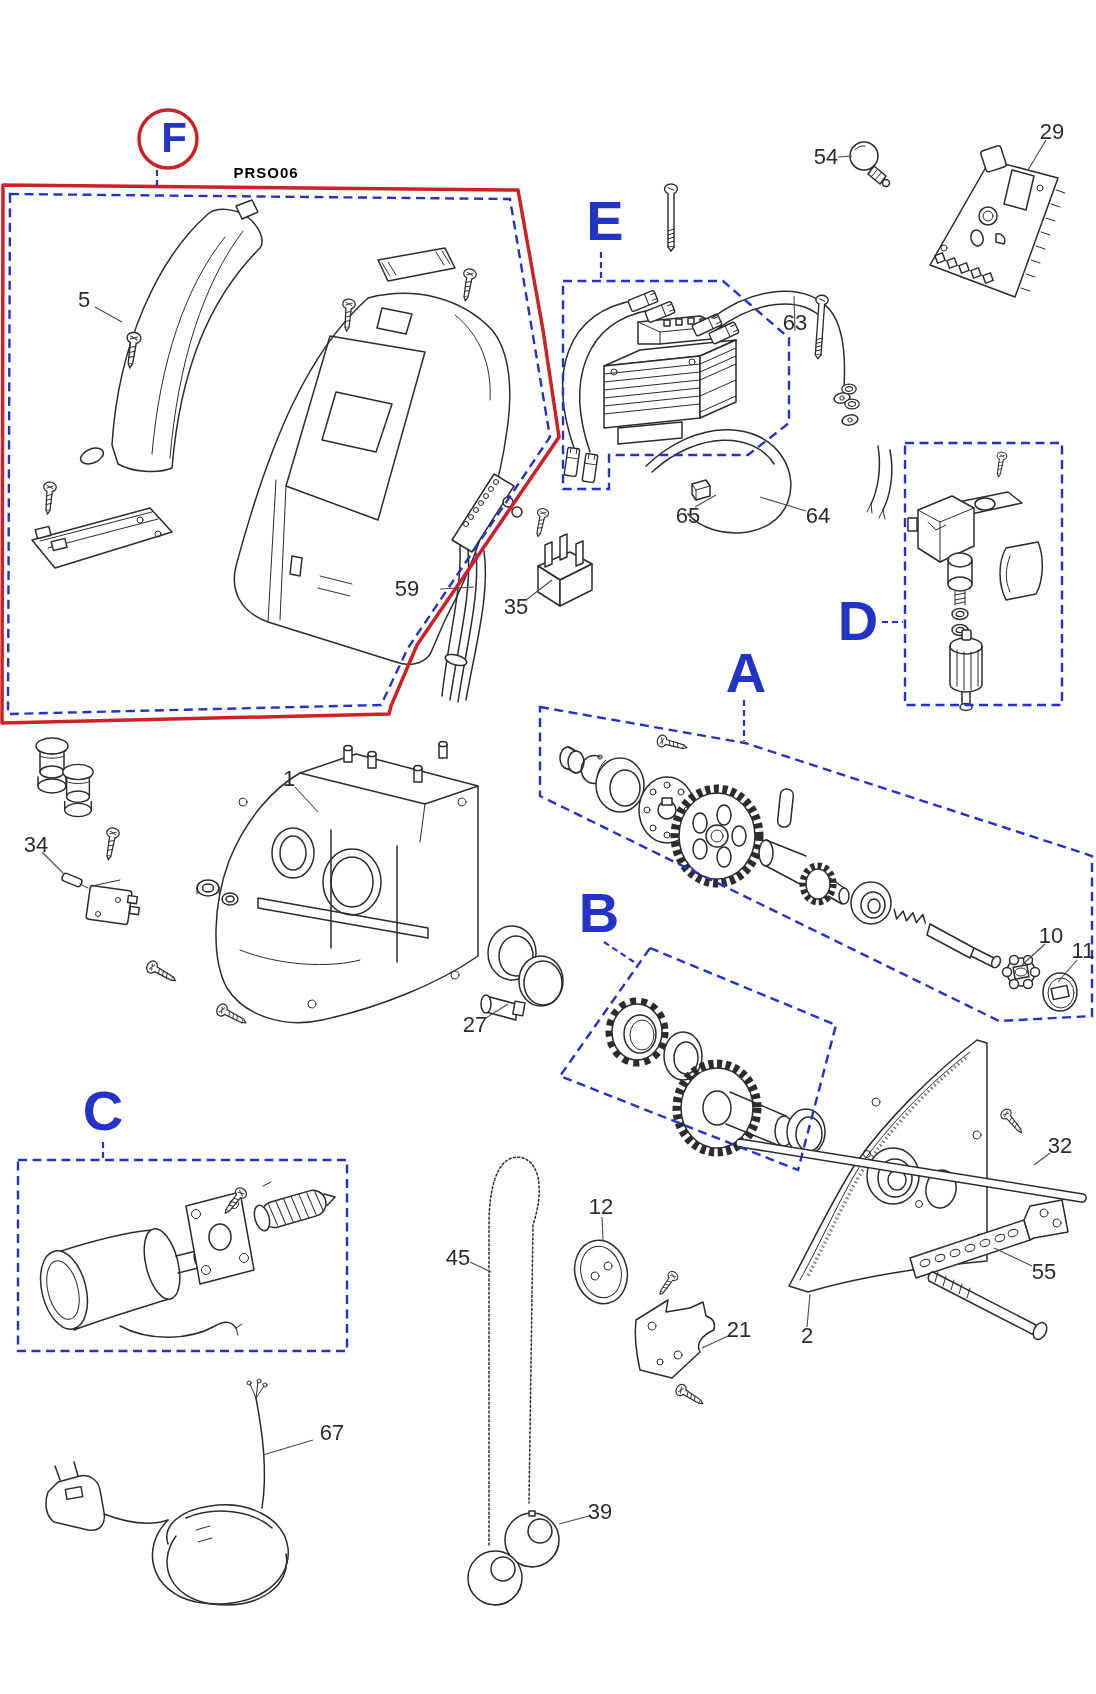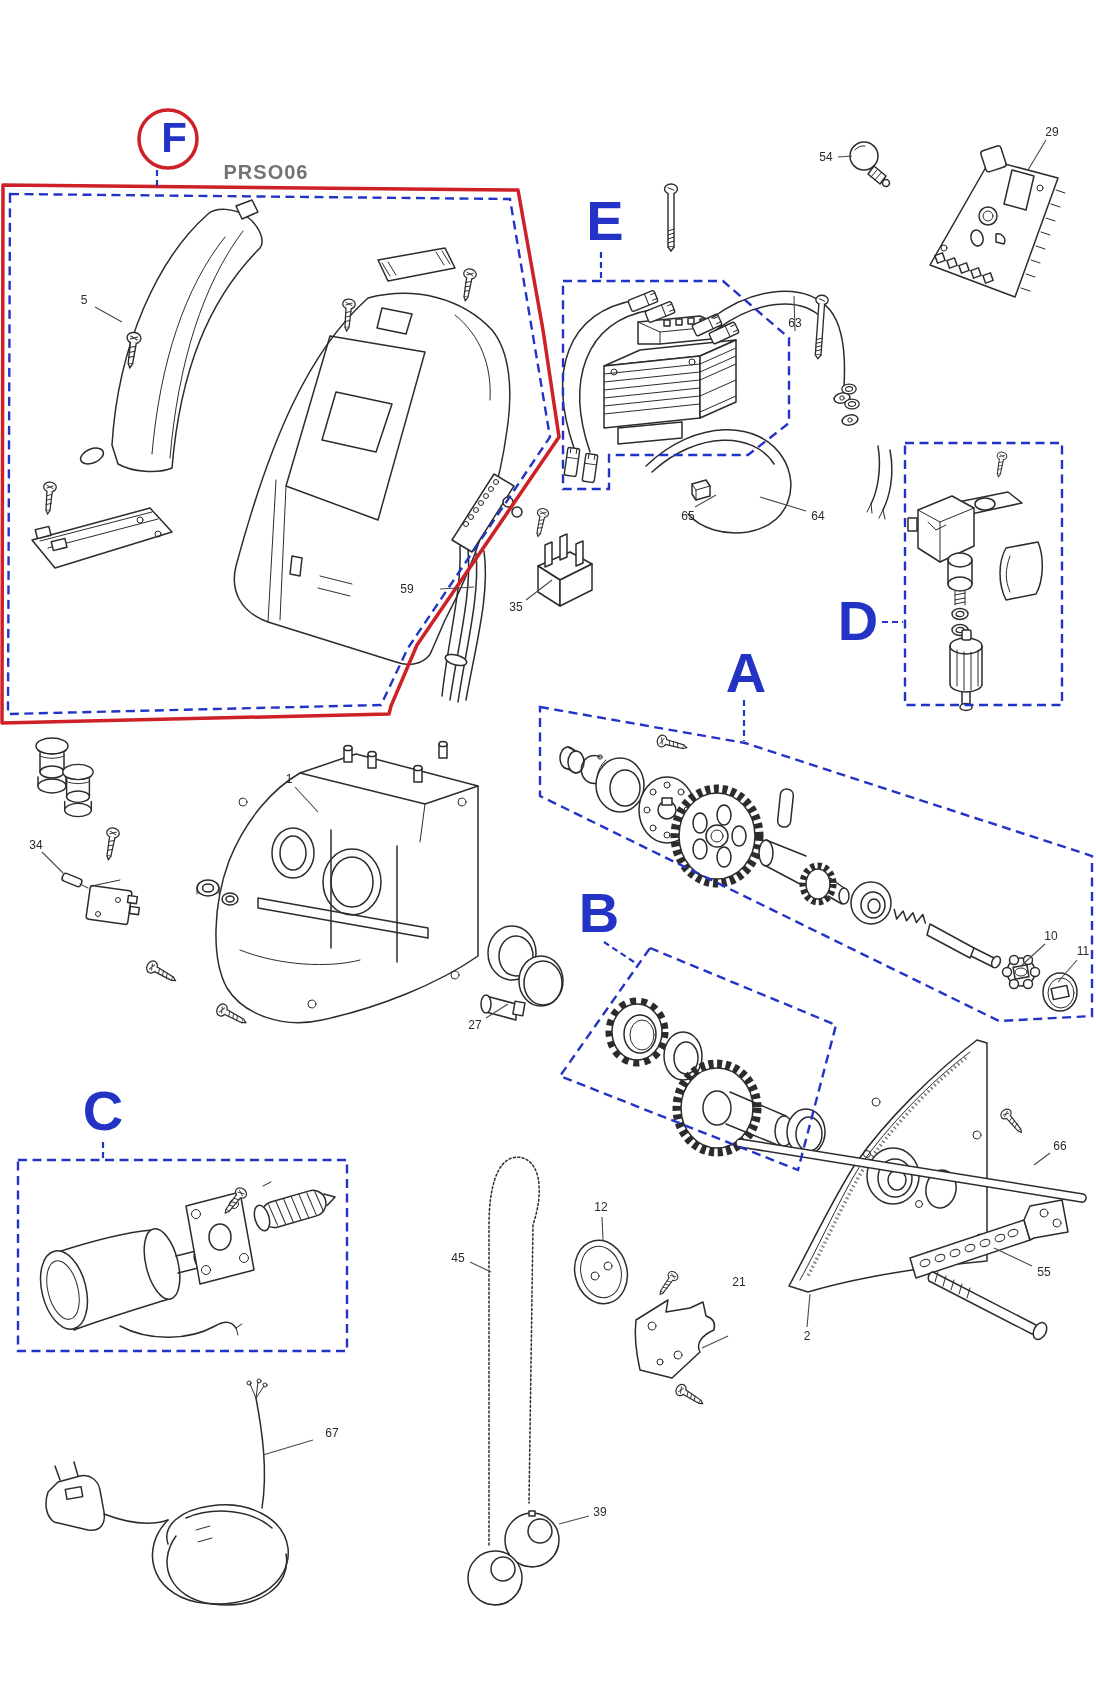--- a/index.html
+++ b/index.html
@@ -8,24 +8,24 @@
   svg{position:absolute;left:0;top:0;}
   .ln{stroke:#2c2c2c;stroke-width:1.5;fill:none;stroke-linecap:round;stroke-linejoin:round;}
   .lt{stroke:#2c2c2c;stroke-width:1;fill:none;stroke-linecap:round;}
   .fw{stroke:#2c2c2c;stroke-width:1.5;fill:#ffffff;stroke-linejoin:round;}
   .db{stroke:#2333c6;stroke-width:2.4;fill:none;stroke-dasharray:9 5.5;}
   .dbc{stroke:#2333c6;stroke-width:2.2;fill:none;stroke-dasharray:6 4;}
   .rd{stroke:#ce2127;stroke-width:3.5;fill:none;stroke-linejoin:round;}
   .ld{stroke:#4a4a4a;stroke-width:1.1;fill:none;}
   .stip{stroke:#777;stroke-width:3.5;fill:none;stroke-dasharray:1.5 3;}
   .teeth{stroke:#2c2c2c;fill:none;}
-  .lbl{position:absolute;transform:translate(-50%,-50%);font-size:12px;color:#2b2b2b;white-space:nowrap;}
+  .lbl{position:absolute;transform:translate(-50%,-50%);font-size:22px;color:#2b2b2b;white-space:nowrap;}
   .sec{position:absolute;transform:translate(-50%,-50%);font-size:56px;font-weight:bold;color:#2333c6;}
   .secf{position:absolute;transform:translate(-50%,-50%);font-size:42px;font-weight:bold;color:#2333c6;}
-  .kit{position:absolute;transform:translate(-50%,-50%);font-size:20px;font-weight:bold;color:#737373;letter-spacing:1px;}
+  .kit{position:absolute;transform:translate(-50%,-50%);font-size:15px;font-weight:bold;color:#000000;letter-spacing:1px;}
 </style>
 </head>
 <body>
 
 <div class="canvas">
 <svg width="1096" height="1694" viewBox="0 0 1096 1694">
   <defs>
     <g id="scr">
       <ellipse cx="0" cy="0" rx="7" ry="5.5" fill="#fff" stroke="#2c2c2c" stroke-width="1.4"></ellipse>
       <path class="lt" d="M-3.5,-1.5 L3.5,1.5 M-3.5,1.5 L3.5,-1.5"></path>
@@ -535,19 +535,19 @@
 <span class="lbl" style="left:688px;top:516px">65</span>
 <span class="lbl" style="left:407px;top:589px">59</span>
 <span class="lbl" style="left:516px;top:607px">35</span>
 <span class="lbl" style="left:289px;top:779px">1</span>
 <span class="lbl" style="left:36px;top:845px">34</span>
 <span class="lbl" style="left:475px;top:1025px">27</span>
 <span class="lbl" style="left:1051px;top:936px">10</span>
 <span class="lbl" style="left:1083px;top:951px">11</span>
 <span class="lbl" style="left:601px;top:1207px">12</span>
 <span class="lbl" style="left:458px;top:1258px">45</span>
-<span class="lbl" style="left:739px;top:1282px">21</span>
+<span class="lbl" style="left:739px;top:1330px">21</span>
 <span class="lbl" style="left:807px;top:1336px">2</span>
-<span class="lbl" style="left:1060px;top:1146px">66</span>
+<span class="lbl" style="left:1060px;top:1146px">32</span>
 <span class="lbl" style="left:1044px;top:1272px">55</span>
 <span class="lbl" style="left:600px;top:1512px">39</span>
 <span class="lbl" style="left:332px;top:1433px">67</span>
 </div>
 
 </body></html>

